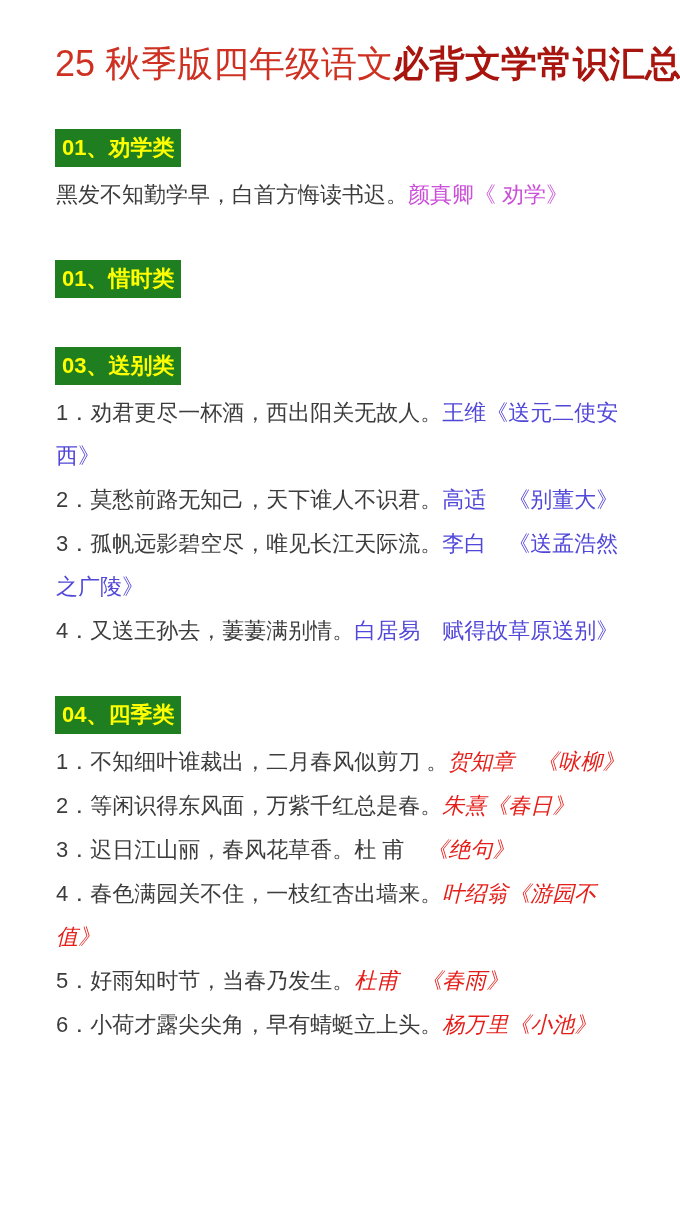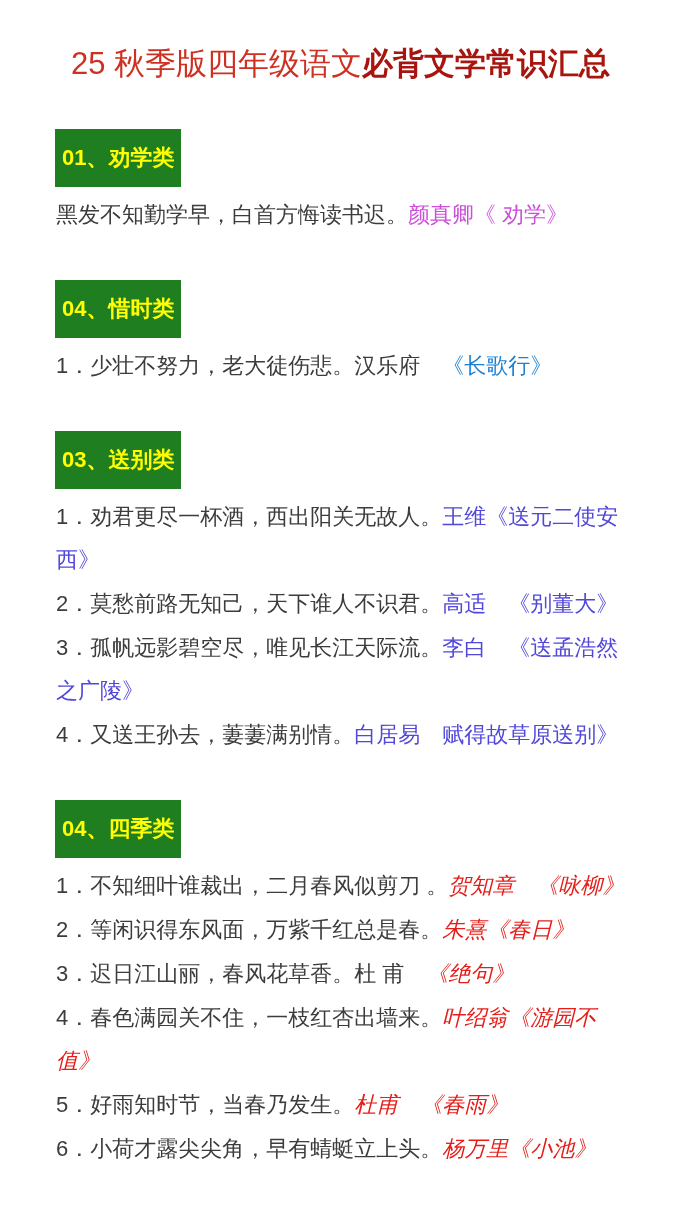--- a/index.html
+++ b/index.html
@@ -19,36 +19,36 @@
     height: 1209px;
     box-sizing: border-box;
     background: #ffffff;
     padding: 42px 48px 0 55px;
     overflow: hidden;
     font-family: "Liberation Sans", "DejaVu Sans", sans-serif;
   }
   .page-title {
     margin: 0 6px 44px 0;
     text-align: center;
-    font-size: 31px;
+    font-size: 36px;
     line-height: 43px;
     font-weight: normal;
     white-space: nowrap;
   }
   .seg-title-normal { color: var(--title-red); font-weight: normal; }
   .seg-title-bold   { color: var(--title-red-bold); font-weight: bold; }
   .section { margin: 0 0 44px 0; }
   .section-header {
     display: inline-block;
     background: var(--header-bg);
     color: var(--header-text);
     font-size: 22px;
     font-weight: bold;
     line-height: 26px;
-    padding: 16px 7px;
+    padding: 6px 7px;
     margin: 0 0 5px 0;
   }
   .item {
     margin: 1px;
     font-size: 22px;
     line-height: 43px;
     color: var(--body-text);
   }
   .seg-plain   { color: var(--body-text); }
   .seg-magenta { color: var(--magenta); }
@@ -56,16 +56,16 @@
   .seg-violet  { color: var(--violet); }
   .seg-red     { color: var(--red); font-style: italic; }
 </style>
 </head>
 <body>
 
 <h1 class="page-title"><span class="seg-title-normal">25 秋季版四年级语文</span><span class="seg-title-bold">必背文学常识汇总</span></h1>
 
 <main>
     <section class="section"><div class="section-header">01、劝学类</div><p class="item"><span class="seg-plain">黑发不知勤学早，白首方悔读书迟。</span><span class="seg-magenta">颜真卿《 劝学》</span></p></section>
-    <section class="section"><div class="section-header">04、惜时类</div><p class="item"><span class="seg-plain">1．少壮不努力，老大徒伤悲。汉乐府　</span><span class="seg-blue">《长歌行》</span></p></section>
+    <section class="section"><div class="section-header">01、惜时类</div></section>
     <section class="section"><div class="section-header">03、送别类</div><p class="item"><span class="seg-plain">1．劝君更尽一杯酒，西出阳关无故人。</span><span class="seg-violet">王维《送元二使安西》</span></p><p class="item"><span class="seg-plain">2．莫愁前路无知己，天下谁人不识君。</span><span class="seg-violet">高适　《别董大》</span></p><p class="item"><span class="seg-plain">3．孤帆远影碧空尽，唯见长江天际流。</span><span class="seg-violet">李白　《送孟浩然之广陵》</span></p><p class="item"><span class="seg-plain">4．又送王孙去，萋萋满别情。</span><span class="seg-violet">白居易　赋得故草原送别》</span></p></section>
     <section class="section"><div class="section-header">04、四季类</div><p class="item"><span class="seg-plain">1．不知细叶谁裁出，二月春风似剪刀 。</span><span class="seg-red">贺知章　《咏柳》</span></p><p class="item"><span class="seg-plain">2．等闲识得东风面，万紫千红总是春。</span><span class="seg-red">朱熹《春日》</span></p><p class="item"><span class="seg-plain">3．迟日江山丽，春风花草香。杜 甫　</span><span class="seg-red">《绝句》</span></p><p class="item"><span class="seg-plain">4．春色满园关不住，一枝红杏出墙来。</span><span class="seg-red">叶绍翁《游园不值》</span></p><p class="item"><span class="seg-plain">5．好雨知时节，当春乃发生。</span><span class="seg-red">杜甫　《春雨》</span></p><p class="item"><span class="seg-plain">6．小荷才露尖尖角，早有蜻蜓立上头。</span><span class="seg-red">杨万里《小池》</span></p></section>
   </main>
 
 </body></html>

